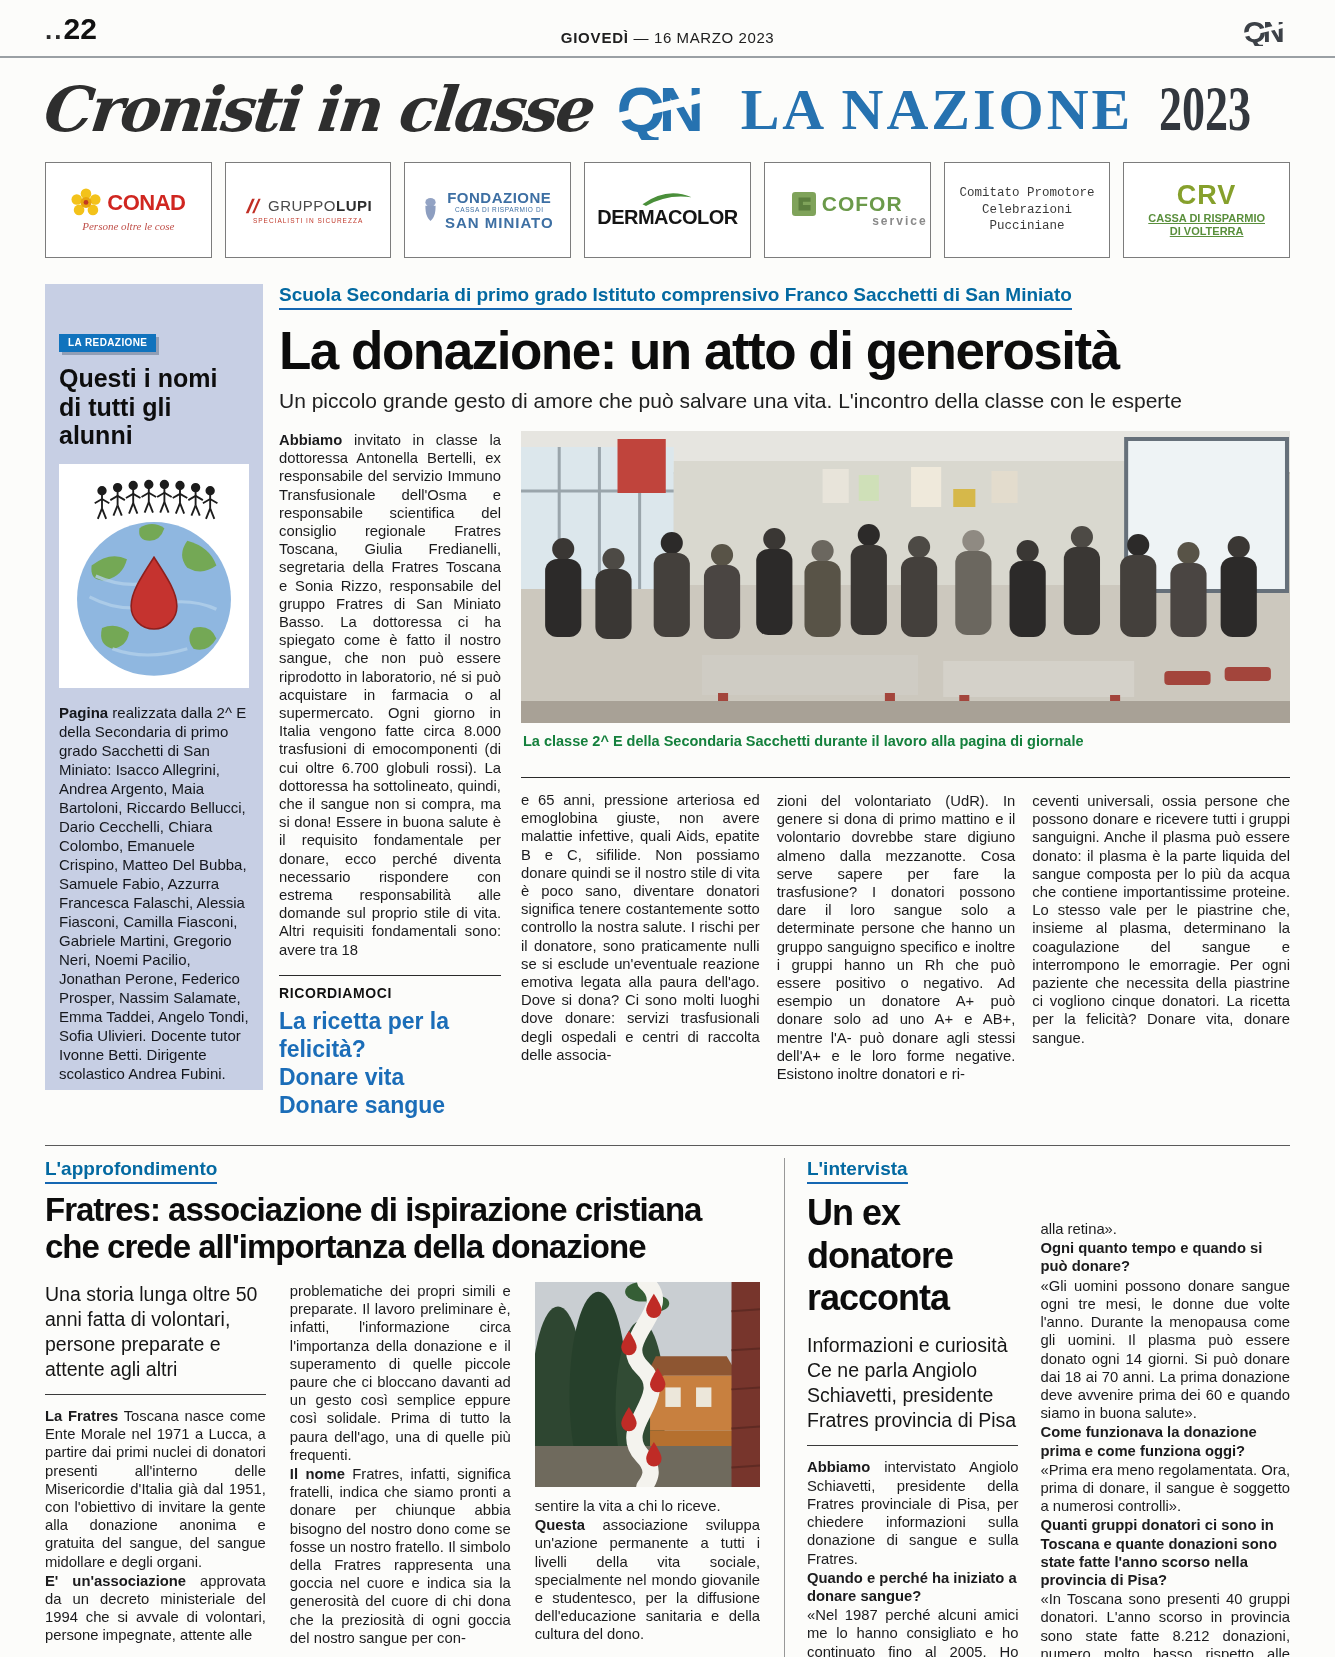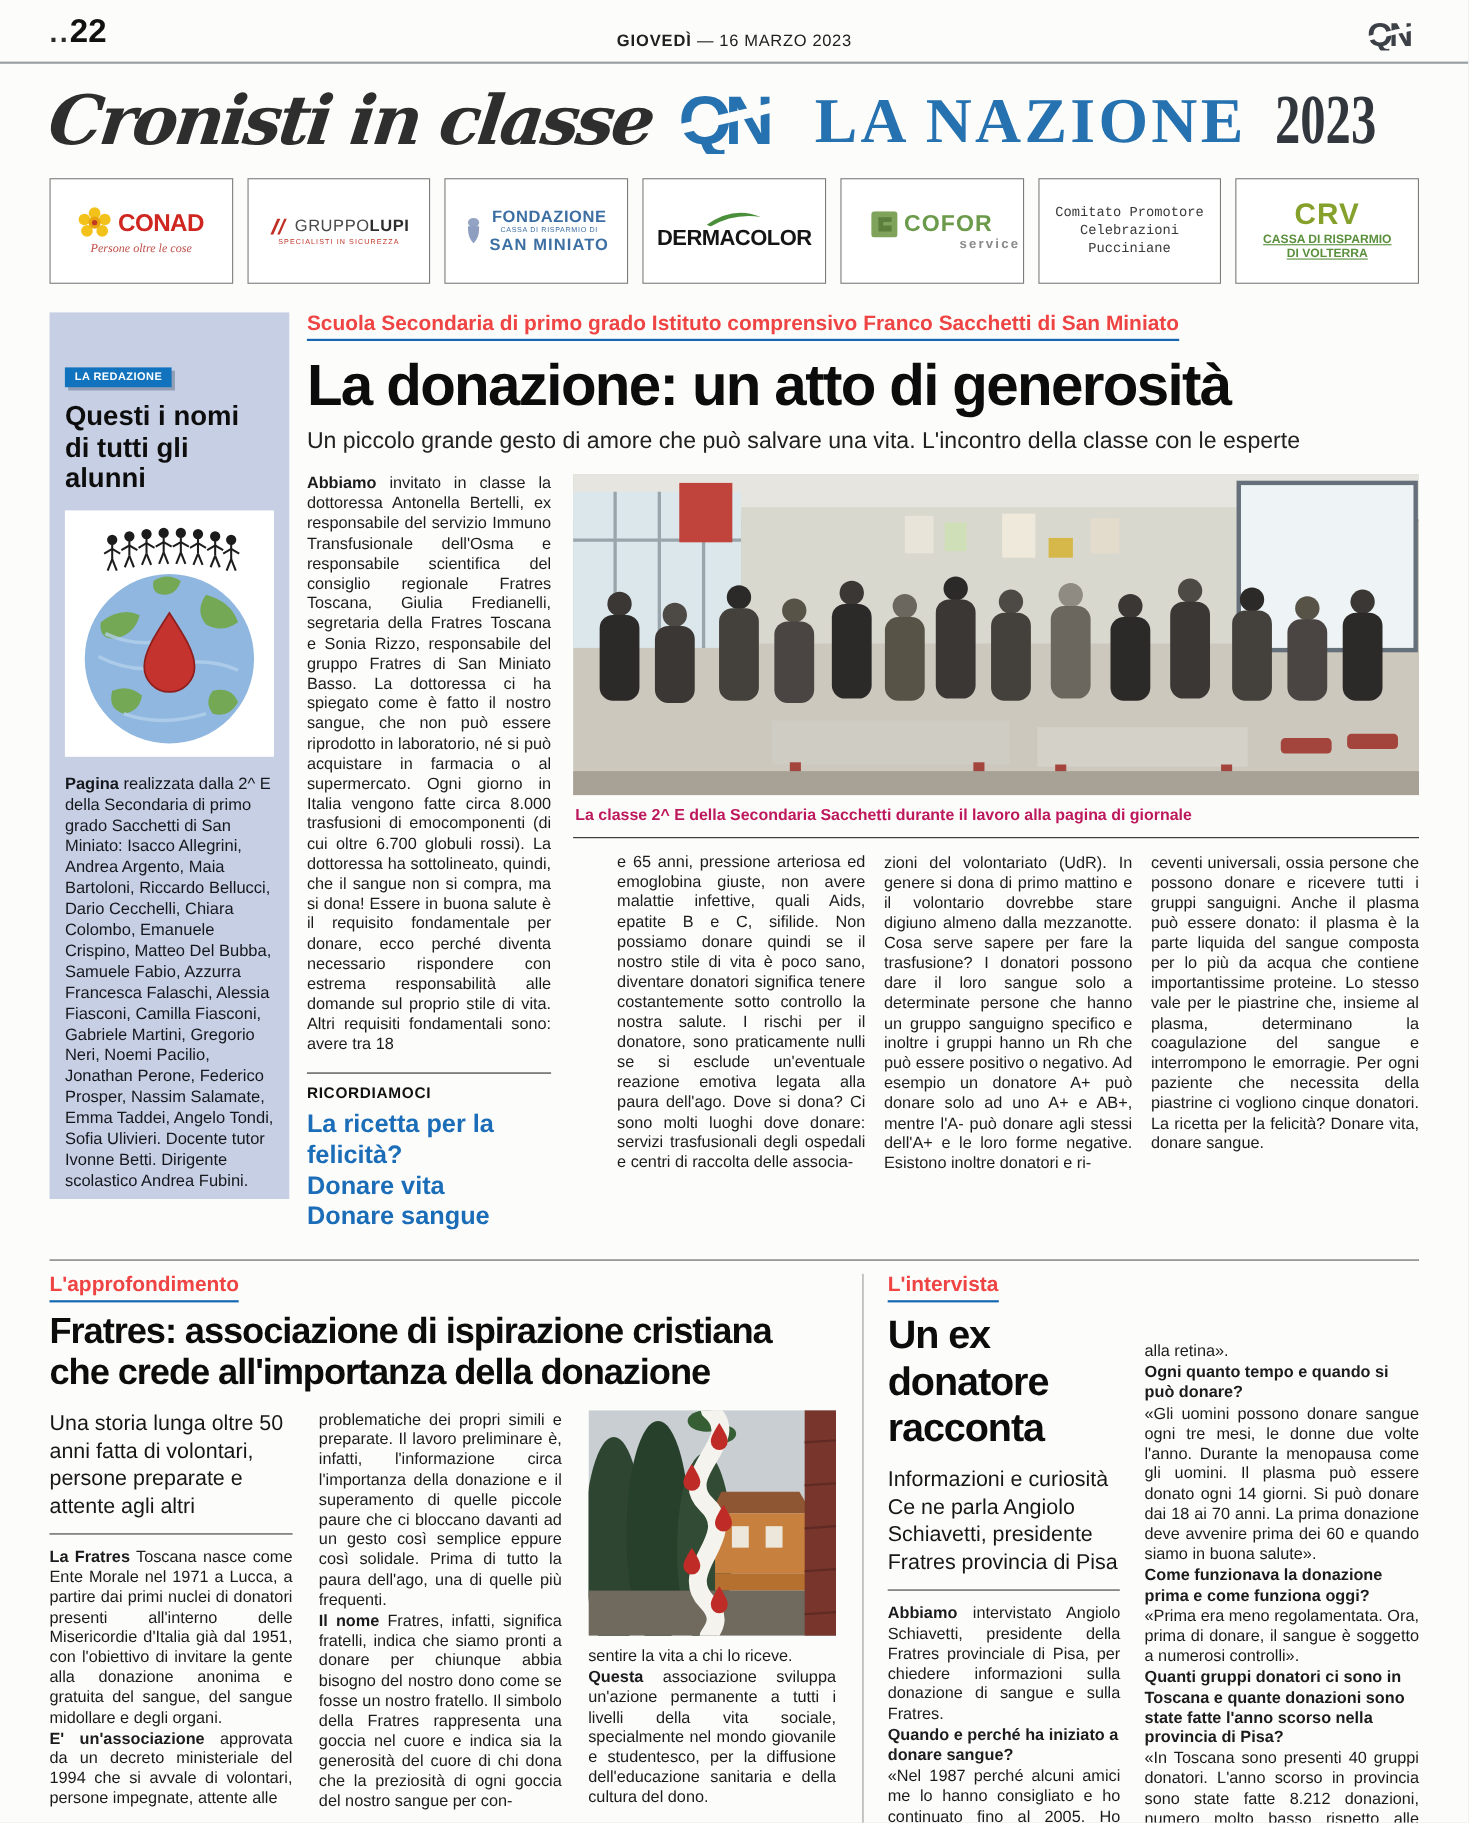--- a/index.html
+++ b/index.html
@@ -45,33 +45,33 @@
   
   .main{display:grid;grid-template-columns:218px 1fr;gap:16px;margin:26px 45px 0;}
   
   .redazione{background:#c7cfe4;padding:16px 14px 10px;height:806px;overflow:hidden;box-sizing:border-box;}
   .badge{display:inline-block;background:#1173bd;color:#fff;font-weight:bold;font-size:10px;
          padding:3px 9px 4px;letter-spacing:.4px;box-shadow:3px 3px 0 rgba(45,65,95,.35);margin-top:34px;}
   .red-title{font-size:25px;line-height:1.14;font-weight:bold;color:#0d0d0d;margin:12px 0 14px;}
   .red-img{background:#fff;padding:8px 6px;display:flex;justify-content:center;margin-bottom:14px;}
   .red-body{font-size:15px;line-height:19px;color:#15171c;}
   
-  .kicker{color:#ef4444;font-weight:bold;font-size:19px;display:inline-block;
+  .kicker{color:#0369a1;font-weight:bold;font-size:19px;display:inline-block;
           border-bottom:2px solid #1567b2;padding-bottom:2px;}
   .headline{font-size:53px;font-weight:bold;letter-spacing:-1.5px;color:#0c0c0c;margin:10px 0 8px;white-space:nowrap;}
   .subhead{font-size:21px;color:#212121;margin:0 0 18px;}
   .art-body{display:grid;grid-template-columns:222px 1fr;gap:20px;}
   .bt{font-size:14.8px;line-height:18.2px;margin:0;color:#1b1b1d;}
   .jc{text-align:justify;}
   .ricorda{margin-top:16px;border-top:1px solid #2a2a2a;padding-top:9px;}
   .ricorda-label{font-size:14px;font-weight:bold;letter-spacing:.6px;color:#111;}
   .promo{color:#1b6db8;font-weight:bold;font-size:23px;line-height:1.22;margin-top:6px;}
   .photo{width:100%;height:292px;display:block;}
-  .caption{font-size:14.5px;font-weight:bold;color:#be185d;padding:10px 2px 12px;border-bottom:1px solid #2a2a2a;}
-  .cols3{display:grid;grid-template-columns:1fr 1fr 1.08fr;gap:17px;padding-top:13px;margin-left:40px;}
+  .caption{font-size:14.5px;font-weight:bold;color:#15803d;padding:10px 2px 28px;border-bottom:1px solid #2a2a2a;}
+  .cols3{display:grid;grid-template-columns:1fr 1fr 1.08fr;gap:17px;padding-top:13px;}
   
   .bottom{display:flex;gap:24px;margin:26px 45px 0;border-top:1px solid #5a5a5a;padding-top:12px;}
   .appro{width:715px;flex:0 0 auto;}
   .h2line{font-size:33px;font-weight:bold;letter-spacing:-1px;line-height:1.12;color:#0c0c0c;white-space:nowrap;}
   .appro-cols{display:grid;grid-template-columns:1fr 1fr 1.02fr;gap:24px;margin-top:16px;}
   .standfirst{font-size:19.5px;line-height:25px;color:#161616;margin:0 0 12px;}
   .colrule{border:none;border-top:1px solid #3a3a3a;margin:0 0 12px;}
   .fratres-photo{width:100%;height:205px;display:block;margin-bottom:10px;}
   .inter-wrap{flex:1;border-left:1px solid #989898;padding-left:22px;display:grid;
               grid-template-columns:1fr 1.18fr;gap:22px;align-items:start;}

